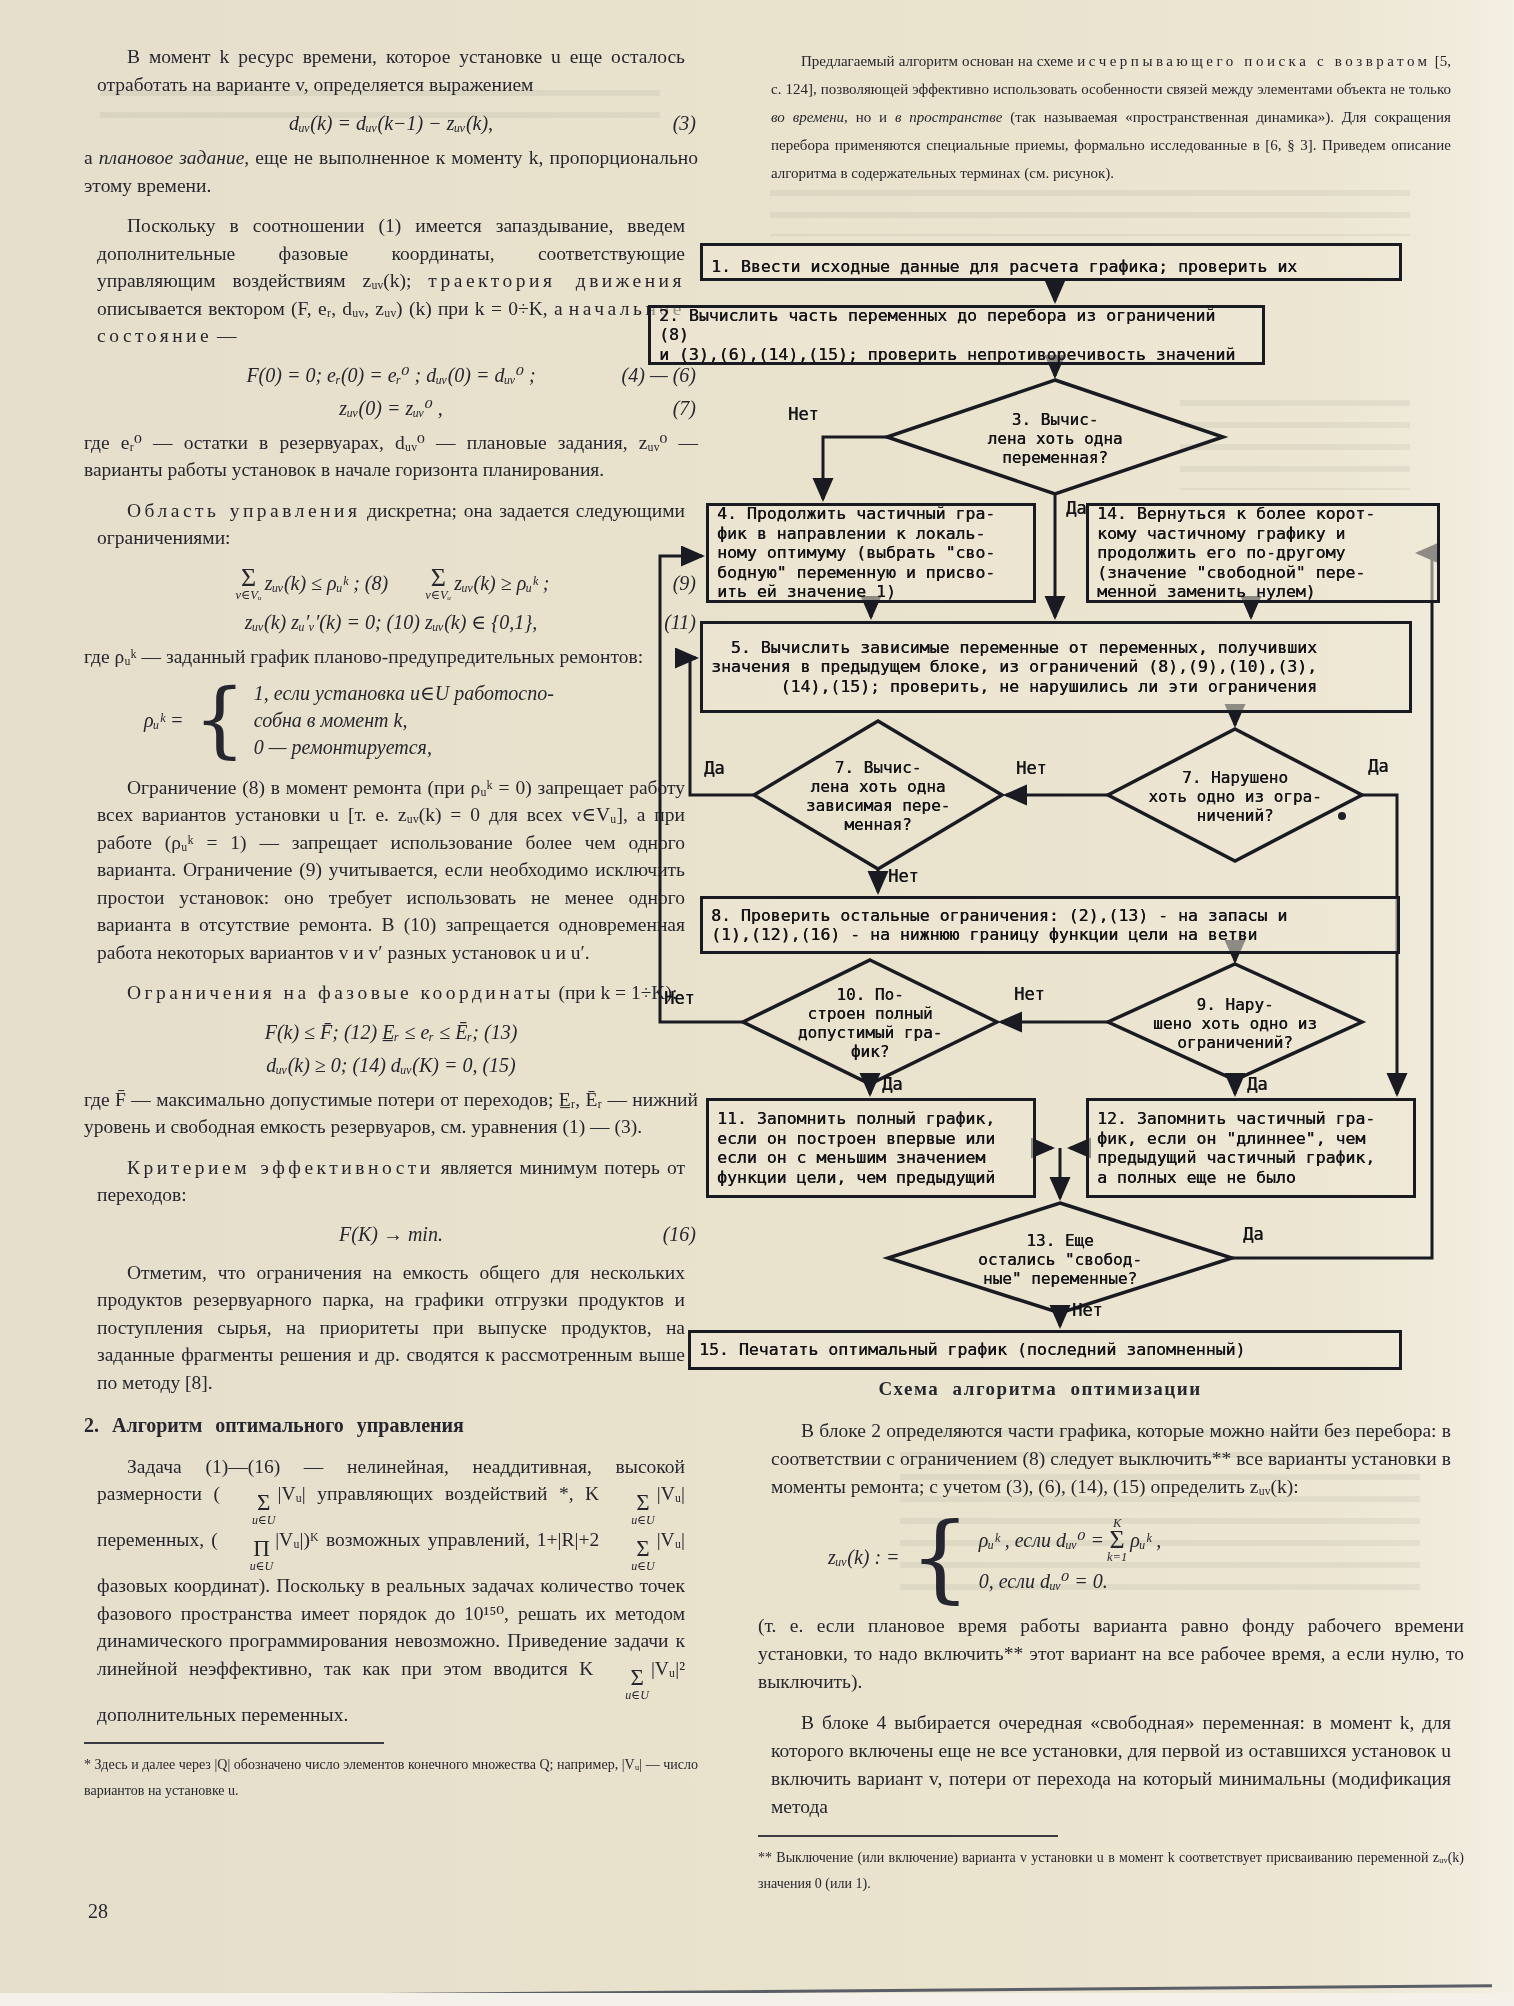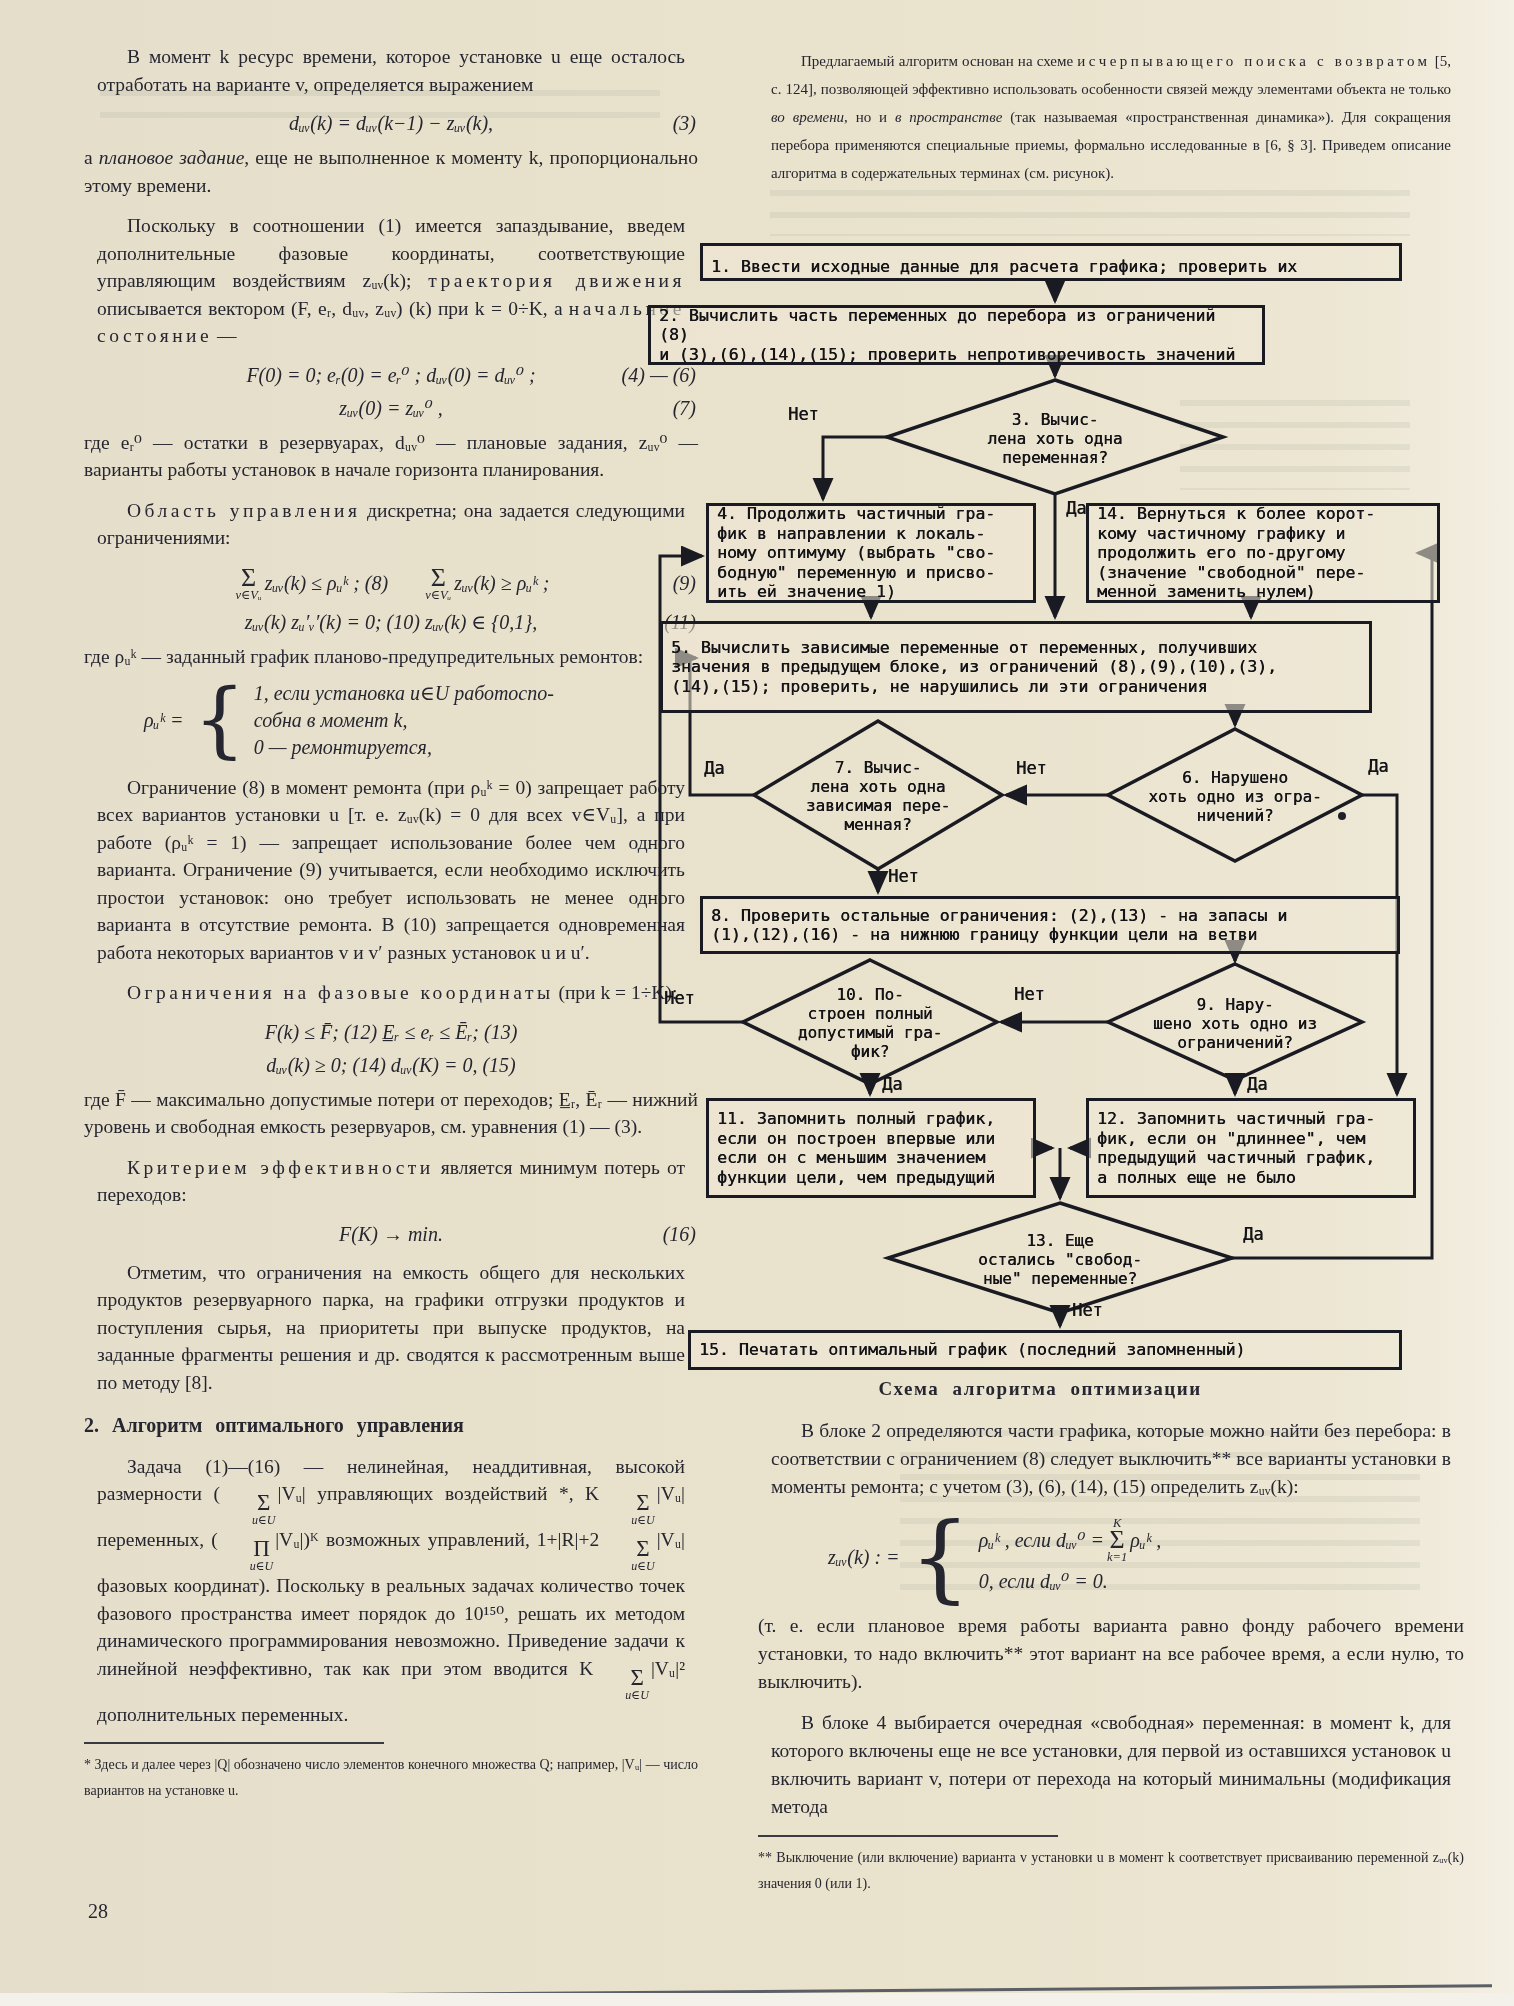--- a/index.html
+++ b/index.html
@@ -209,21 +209,21 @@
   <div class="fbox" style="left:706px;top:503px;width:330px;height:100px;"><span>4. Продолжить частичный гра-
 фик в направлении к локаль-
 ному оптимуму (выбрать "сво-
 бодную" переменную и присво-
 ить ей значение 1)</span></div>
   <div class="fbox" style="left:1086px;top:503px;width:354px;height:100px;"><span>14. Вернуться к более корот-
 кому частичному графику и
 продолжить его по-другому
 (значение "свободной" пере-
 менной заменить нулем)</span></div>
-  <div class="fbox" style="left:660px;top:621px;width:712px;height:92px;"><span>5. Вычислить зависимые переменные от переменных, получивших
+  <div class="fbox" style="left:700px;top:621px;width:712px;height:92px;text-align:right;"><span>5. Вычислить зависимые переменные от переменных, получивших
 значения в предыдущем блоке, из ограничений (8),(9),(10),(3),
 (14),(15); проверить, не нарушились ли эти ограничения</span></div>
   <div class="fbox" style="left:700px;top:896px;width:700px;height:58px;"><span>8. Проверить остальные ограничения: (2),(13) - на запасы и
 (1),(12),(16) - на нижнюю границу функции цели на ветви</span></div>
   <div class="fbox" style="left:706px;top:1098px;width:330px;height:100px;"><span>11. Запомнить полный график,
 если он построен впервые или
 если он с меньшим значением
 функции цели, чем предыдущий</span></div>
   <div class="fbox" style="left:1086px;top:1098px;width:330px;height:100px;"><span>12. Запомнить частичный гра-
 фик, если он "длиннее", чем
@@ -231,21 +231,21 @@
 а полных еще не было</span></div>
   <div class="fbox" style="left:688px;top:1330px;width:714px;height:40px;"><span>15. Печатать оптимальный график (последний запомненный)</span></div>
 
   <div class="dtext" style="left:887px;top:398px;width:336px;height:80px;"><span>3. Вычис-
 лена хоть одна
 переменная?</span></div>
   <div class="dtext" style="left:754px;top:756px;width:248px;height:80px;"><span>7. Вычис-
 лена хоть одна
 зависимая пере-
 менная?</span></div>
-  <div class="dtext" style="left:1108px;top:766px;width:254px;height:60px;"><span>6. Нарушено
+  <div class="dtext" style="left:1108px;top:766px;width:254px;height:60px;"><span>7. Нарушено
 хоть одно из огра-
 ничений?</span></div>
   <div class="dtext" style="left:743px;top:984px;width:254px;height:78px;"><span>10. По-
 строен полный
 допустимый гра-
 фик?</span></div>
   <div class="dtext" style="left:1108px;top:993px;width:254px;height:60px;"><span>9. Нару-
 шено хоть одно из
 ограничений?</span></div>
   <div class="dtext" style="left:888px;top:1230px;width:344px;height:58px;"><span>13. Еще

